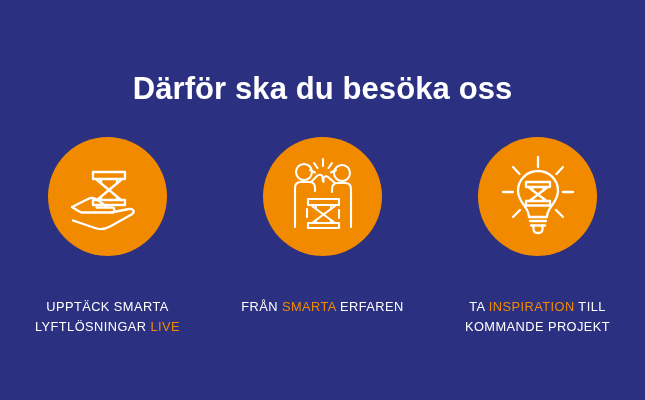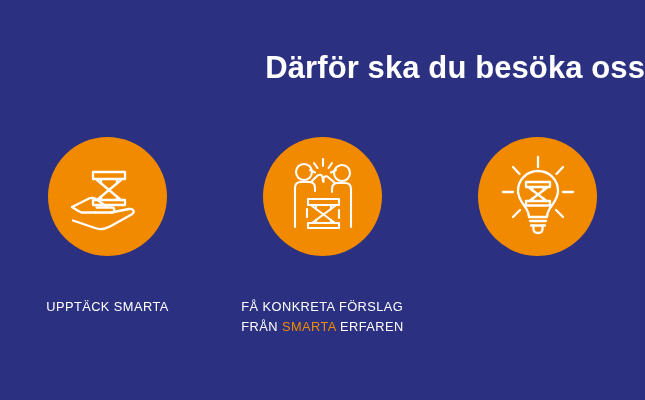--- a/index.html
+++ b/index.html
@@ -18,23 +18,23 @@
     position: relative;
     width: 645px;
     height: 400px;
     background: #2b3180;
   }
 
   
   .page-title {
     position: absolute;
     left: 0;
-    top: 48px;
-    width: 645px;
-    text-align: right;
+    top: 69px;
+    width: 645px;
+    text-align: center;
     color: #ffffff;
     font-size: 31px;
     font-weight: bold;
     letter-spacing: 0.1px;
     line-height: 40px;
     white-space: nowrap;
   }
 
   
   .columns {
@@ -63,20 +63,21 @@
     justify-content: center;
     box-sizing: border-box;
   }
   .icon-circle svg {
     display: block;
   }
 
   
   .caption {
     margin-top: 41px;
+    text-align: center;
     color: #ffffff;
     font-size: 12.8px;
     line-height: 20px;
     letter-spacing: 0.45px;
     font-weight: normal;
     white-space: nowrap;
   }
   .caption .hl {
     color: #f28a00;
   }
@@ -108,20 +109,21 @@
 
             <path d="M6 52 L22 44 C25.5 42.2 28 42.6 30.5 44.4 L40 51"></path>
             <path d="M30.5 52.5 L46 52.5 C49 52.5 49 57.5 46 57.5 L29 57.5"></path>
             <path d="M45 57.5 L63 54 C67 53.2 69.5 56.6 66 59.2 L44 71.5 C39 74.2 34 74.8 29 73 L7 65.5"></path>
             <path d="M6 52 C9 53.8 12 56.4 15.5 57.5 L29 57.5"></path>
           </svg>
         </span>
       </div>
       <div class="caption">
         <div><span>UPPTÄCK SMARTA</span><span class="hl"></span><span></span></div>
+        <div><span>LYFTLÖSNINGAR </span><span class="hl">LIVE</span><span></span></div>
       </div>
     </div>
 
     <div class="column">
       <div class="icon-circle">
         <span>
           <svg width="84" height="84" viewBox="0 0 84 84" fill="none" stroke="#ffffff" stroke-width="2.1" stroke-linecap="round" stroke-linejoin="round">
 
             <circle cx="23" cy="17" r="8"></circle>
 
@@ -148,21 +150,20 @@
             <path d="M54 51 L31 68"></path>
             <path d="M35 51 L35 54"></path>
             <path d="M50 51 L50 54"></path>
             <path d="M35 65 L35 68"></path>
             <path d="M50 65 L50 68"></path>
             <rect x="27" y="68" width="31" height="5"></rect>
           </svg>
         </span>
       </div>
       <div class="caption">
-        <div><span>FÅ KONKRETA FÖRSLAG</span><span class="hl"></span><span></span></div>
         <div><span>FRÅN </span><span class="hl">SMARTA</span><span> ERFAREN</span></div>
       </div>
     </div>
 
     <div class="column">
       <div class="icon-circle">
         <span>
           <svg width="84" height="84" viewBox="0 0 84 84" fill="none" stroke="#ffffff" stroke-width="2.3" stroke-linecap="round" stroke-linejoin="round">
 
             <path d="M42 2 L42 12"></path>
@@ -184,17 +185,19 @@
             <path d="M50.5 33 L33.5 46"></path>
             <path d="M36.5 33 L36.5 35.5"></path>
             <path d="M47.5 33 L47.5 35.5"></path>
             <path d="M36.5 43.5 L36.5 46"></path>
             <path d="M47.5 43.5 L47.5 46"></path>
             <rect x="30" y="46" width="24" height="4.5"></rect>
           </svg>
         </span>
       </div>
       <div class="caption">
+        <div><span>TA </span><span class="hl">INSPIRATION</span><span> TILL</span></div>
+        <div><span>KOMMANDE PROJEKT</span><span class="hl"></span><span></span></div>
       </div>
     </div>
 
   </div>
 </div>
 
 </body></html>

